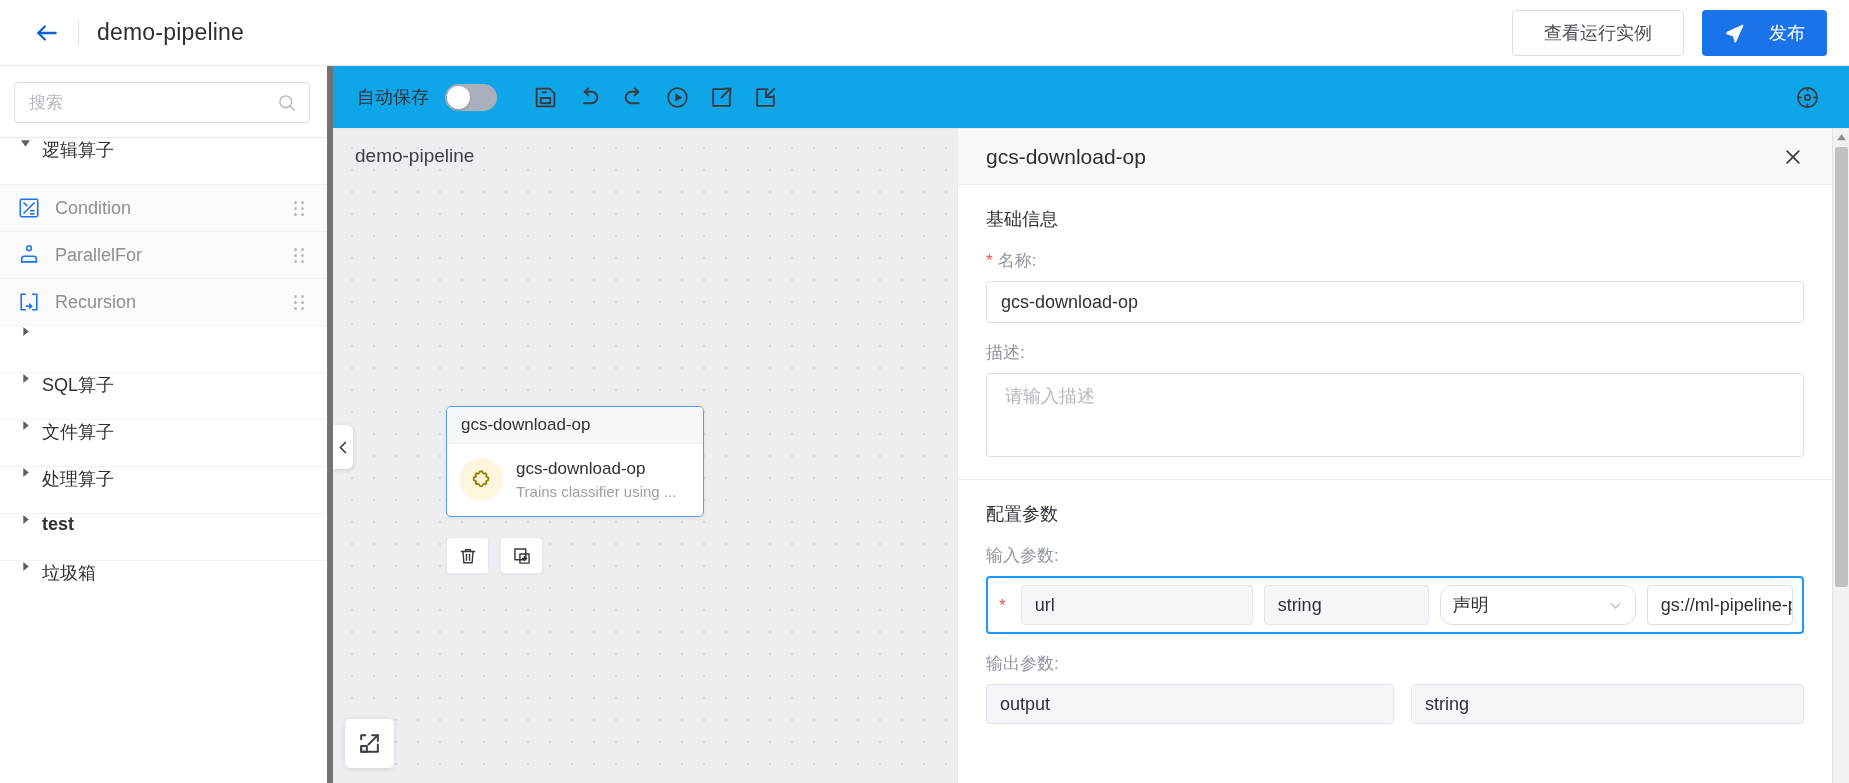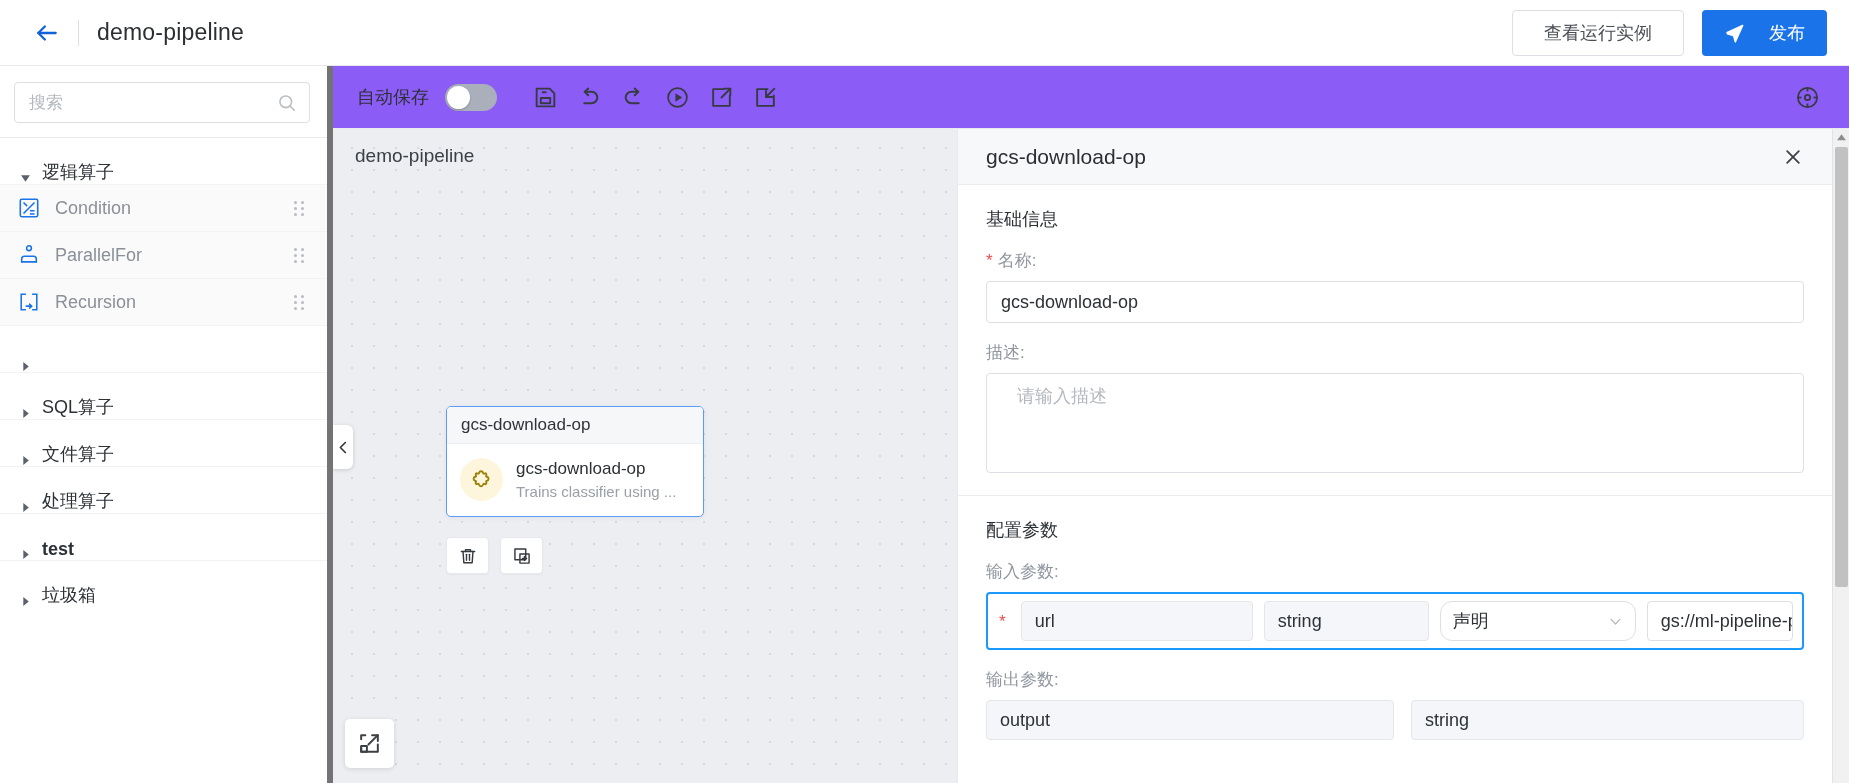--- a/index.html
+++ b/index.html
@@ -70,21 +70,21 @@
   .search-box input {
     flex: 1 1 auto; border: none; outline: none; font-size: 17px;
     color: #3a3f45; background: transparent;
     font-family: inherit;
   }
   .search-box input::placeholder { color: #b4b8bf; }
   .search-icon { color: #b9bdc4; display: flex; }
 
   .tree { flex: 1 1 auto; overflow: hidden; }
   .group-row {
-    height: 47px; display: flex; align-items: flex-end;
+    height: 47px; display: flex; align-items: flex-start;
     padding: 0 18px 0 16px; cursor: pointer;
     border-top: 1px solid #f2f3f5;
     font-size: 18px; color: #2c3136;
   }
   .group-row:first-child { border-top: 1px solid #e8eaec; }
   .caret {
     width: 18px; flex: 0 0 18px; display: flex; align-items: center;
     justify-content: center; color: #5c6068; margin-right: 8px;
   }
   .caret.open svg { transform: rotate(90deg); }
@@ -181,21 +181,21 @@
     background: #fff; border-radius: 5px;
     box-shadow: 0 1px 5px rgba(0,0,0,.12);
     display: flex; align-items: center; justify-content: center;
     cursor: pointer; color: #3b4046;
   }
 
   
   .main-col { flex: 1 1 auto; display: flex; flex-direction: column; min-width: 0; }
   .toolbar {
     height: 63px; flex: 0 0 63px;
-    background: #8b5cf6; border-bottom: 1px solid #e8eaec;
+    background: #0ea5e9; border-bottom: 1px solid #e8eaec;
     display: flex; align-items: center; padding: 0 20px 0 24px; gap: 0;
   }
   .toolbar-label { font-size: 18px; color: #2c3136; margin-right: 16px; }
   .toggle {
     width: 52px; height: 27px; border-radius: 14px; background: #a9afbb;
     position: relative; cursor: pointer; margin-right: 26px;
   }
   .toggle .knob {
     position: absolute; top: 2px; left: 2px;
     width: 23px; height: 23px; border-radius: 50%; background: #fff;
@@ -225,22 +225,22 @@
   .section { padding: 22px 28px 18px 28px; border-bottom: 1px solid #ebedf0; }
   .section-title { font-size: 18px; color: #2c3136; margin-bottom: 18px; }
   .field-label { font-size: 17px; color: #9096a0; margin-bottom: 9px; display: flex; align-items: center; }
   .req { color: #f04b4b; margin-right: 5px; font-size: 17px; line-height: 1; }
   .text-input {
     width: 100%; height: 42px; border: 1px solid #dcdfe6; border-radius: 4px;
     padding: 0 14px; font-size: 18px; color: #2c3136; outline: none;
     font-family: inherit; background: #fff;
   }
   .text-area {
-    width: 100%; height: 100px; border: 1px solid #dcdfe6; border-radius: 4px;
-    padding: 10px 30px; font-size: 18px; color: #2c3136; outline: none;
+    width: 100%; height: 84px; border: 1px solid #dcdfe6; border-radius: 4px;
+    padding: 10px 18px; font-size: 18px; color: #2c3136; outline: none;
     font-family: inherit; resize: none; background: #fff;
   }
   .text-input::placeholder, .text-area::placeholder { color: #b4b8bf; }
   .field { margin-bottom: 18px; }
   .field:last-child { margin-bottom: 0; }
 
   .param-row {
     display: flex; align-items: center; gap: 11px;
     border: 2px solid #1a9aff; border-radius: 4px;
     padding: 7px 9px;

